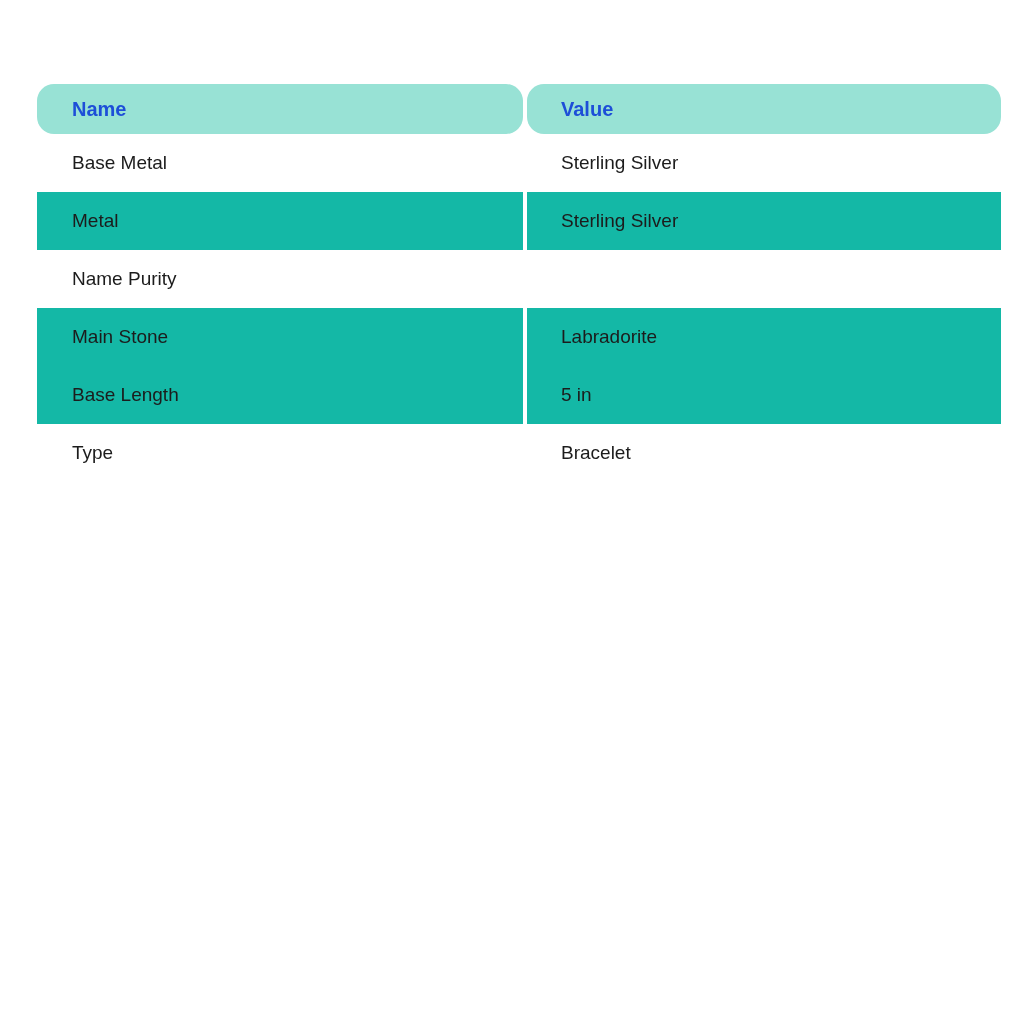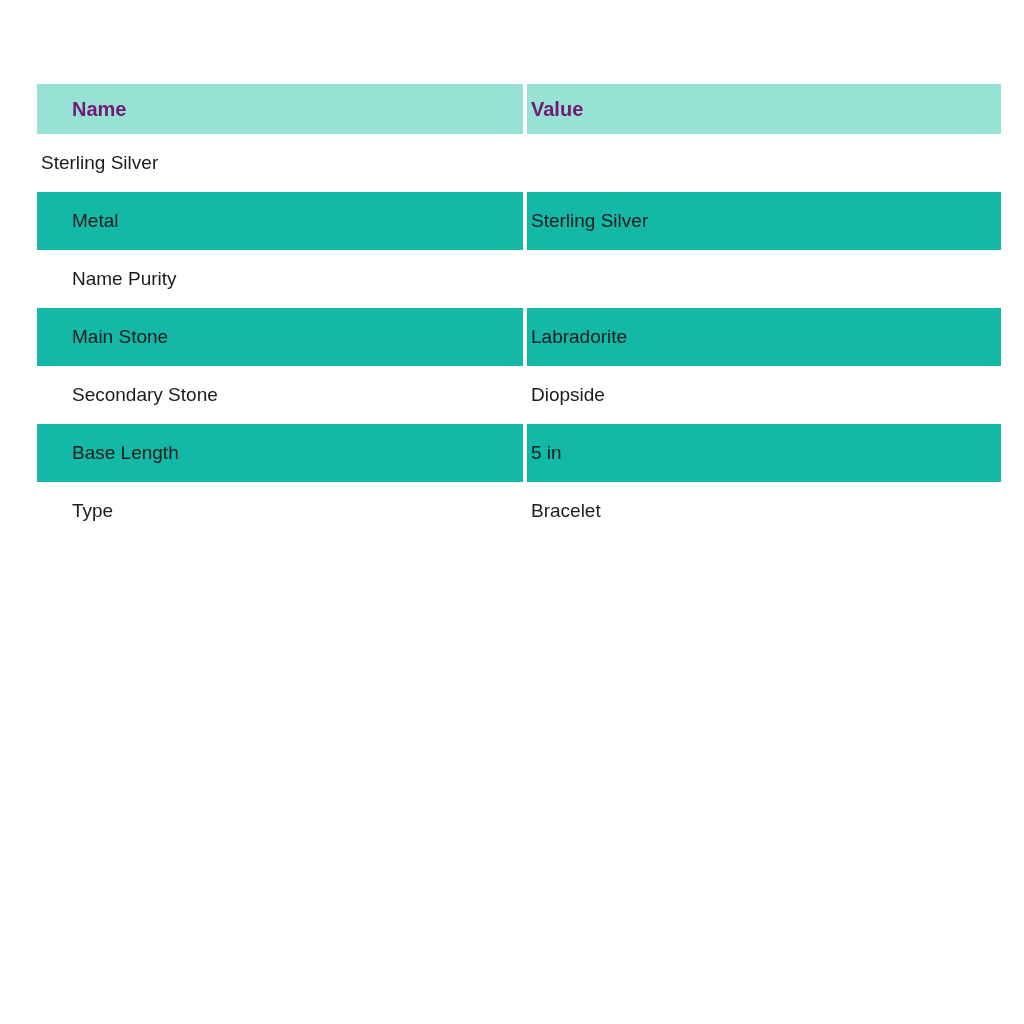--- a/index.html
+++ b/index.html
@@ -34,28 +34,29 @@
     font-size: 19px;
     color: #1c1c1c;
   }
   .cell.c1 {
     width: 486px;
     margin-right: 4px;   
     padding-left: 35px;
   }
   .cell.c2 {
     flex: 1;
-    padding-left: 4px;
+    padding-left: 34px;
   }
   .trow.header .cell {
     height: 50px;
     background: #98e2d5;
     font-weight: 700;
     font-size: 20px;
-    color: #701a75;
+    color: #1d4ed8;
+    border-radius: 17px;
   }
   .trow.body .cell {
     height: 58px;
     background: #ffffff;
     font-weight: 400;
   }
   .trow.body.alt .cell {
     background: #14b8a6;
   }
 </style>
@@ -68,20 +69,23 @@
     <div class="trow header">
       <div class="cell c1">
         <span>Name</span>
       </div>
       <div class="cell c2">
         <span>Value</span>
       </div>
     </div>
 
     <div class="trow body">
+      <div class="cell c1">
+        <span>Base Metal</span>
+      </div>
       <div class="cell c2">
         <span>Sterling Silver</span>
       </div>
     </div>
 
     <div class="trow body alt">
       <div class="cell c1">
         <span>Metal</span>
       </div>
       <div class="cell c2">
@@ -97,28 +101,20 @@
 
     <div class="trow body alt">
       <div class="cell c1">
         <span>Main Stone</span>
       </div>
       <div class="cell c2">
         <span>Labradorite</span>
       </div>
     </div>
 
-    <div class="trow body">
-      <div class="cell c1">
-        <span>Secondary Stone</span>
-      </div>
-      <div class="cell c2">
-        <span>Diopside</span>
-      </div>
-    </div>
 
     <div class="trow body alt">
       <div class="cell c1">
         <span>Base Length</span>
       </div>
       <div class="cell c2">
         <span>5 in</span>
       </div>
     </div>
 

